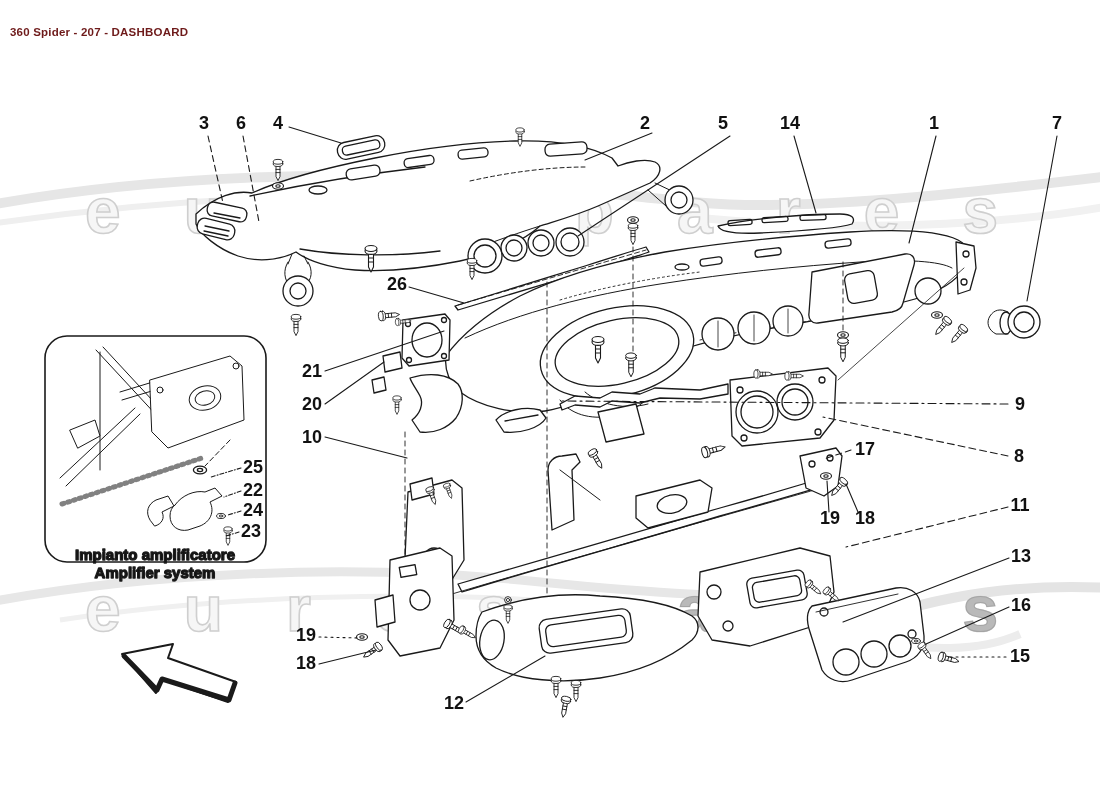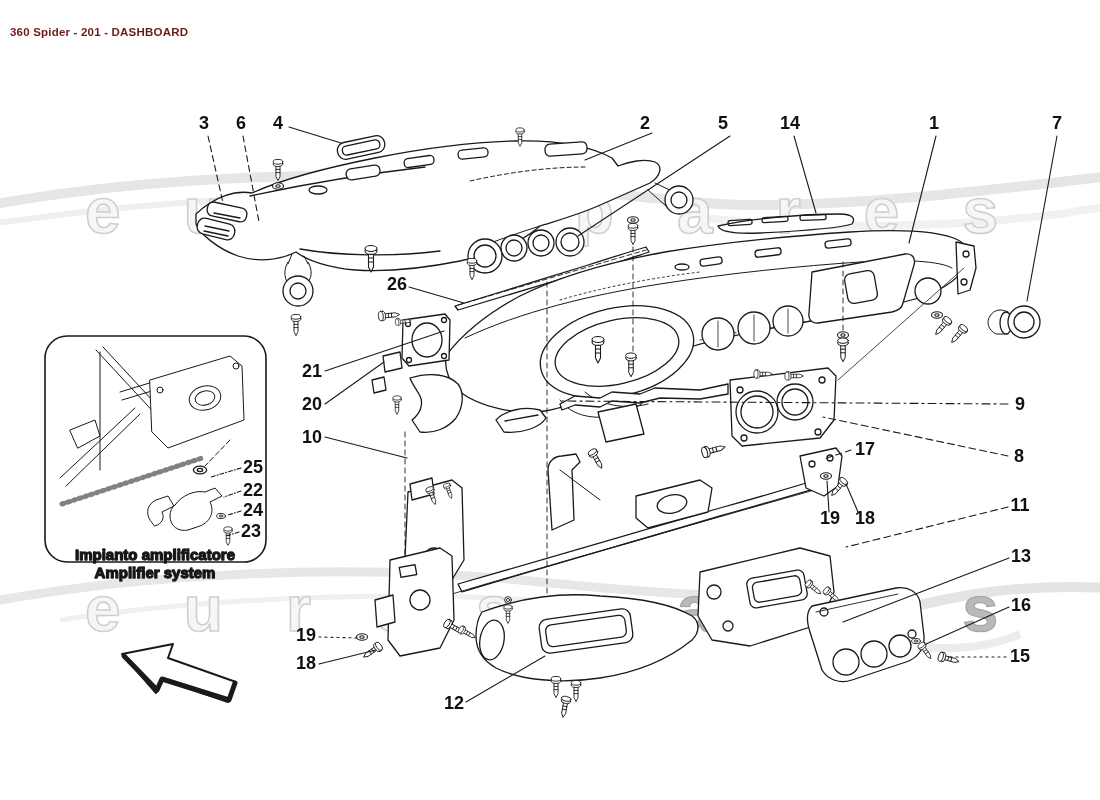--- a/index.html
+++ b/index.html
@@ -14,21 +14,21 @@
     color:var(--title-color);
   }
   svg { position:absolute; left:0; top:0; }
   .callout { font-size:18px; font-weight:bold; fill:#111; }
   .inset-caption { font-size:15px; font-weight:bold; fill:#111; }
   .wm { font-size:64px; font-weight:bold; letter-spacing:12px; }
 </style>
 </head>
 <body>
 
-<div class="page-title">360 Spider - 201 - DASHBOARD</div>
+<div class="page-title">360 Spider - 207 - DASHBOARD</div>
 
 <svg width="1100" height="800" viewBox="0 0 1100 800">
   <defs>
     <g id="boltV" stroke="#1a1a1a" fill="#fff" stroke-width="1.1">
       <path d="M-2.5,3 L-2.5,17 L0,22 L2.5,17 L2.5,3"></path>
       <line x1="-2.5" y1="8" x2="2.5" y2="8"></line>
         <line x1="-2.5" y1="12" x2="2.5" y2="12"></line>
       <ellipse cx="0" cy="1" rx="6" ry="3.4"></ellipse>
       <ellipse cx="0" cy="-1.5" rx="6" ry="3"></ellipse>
     </g>

